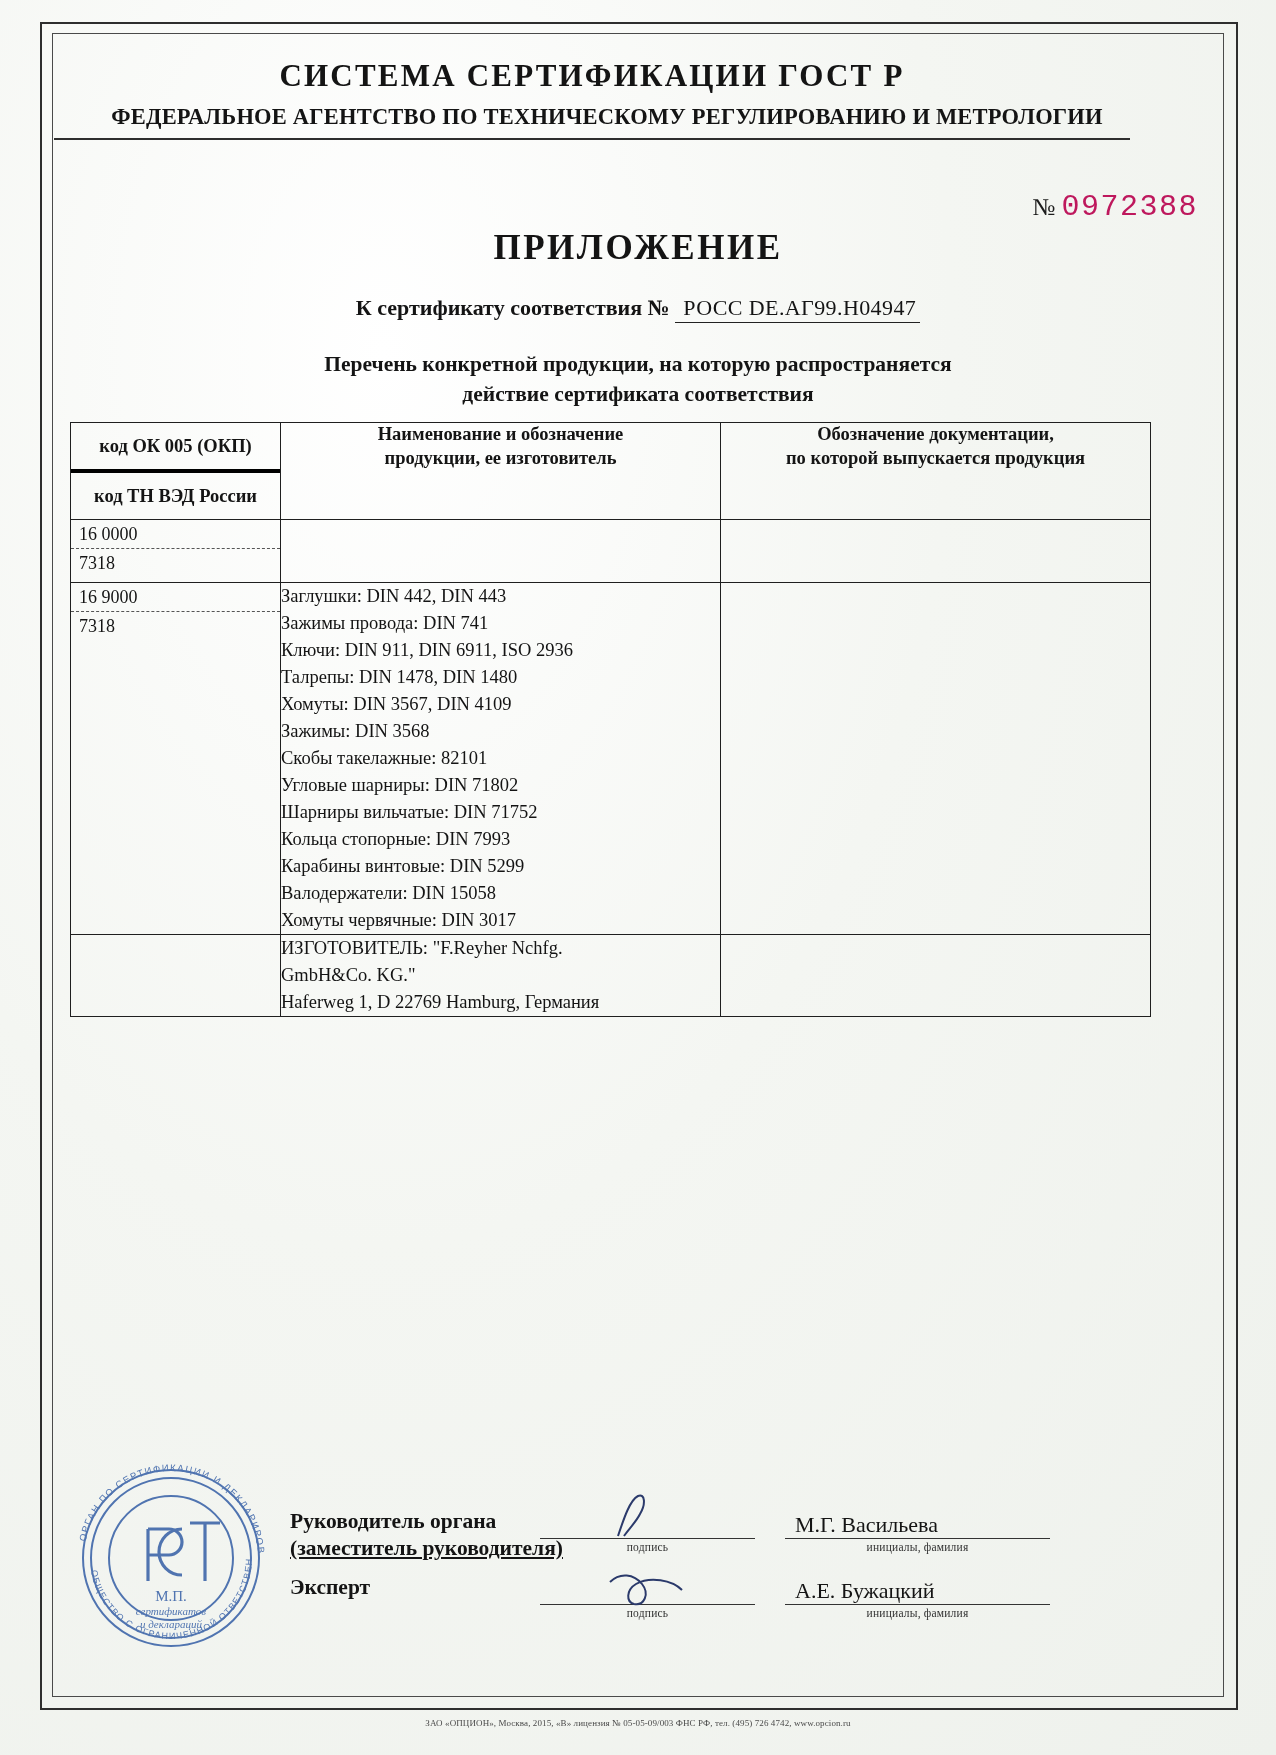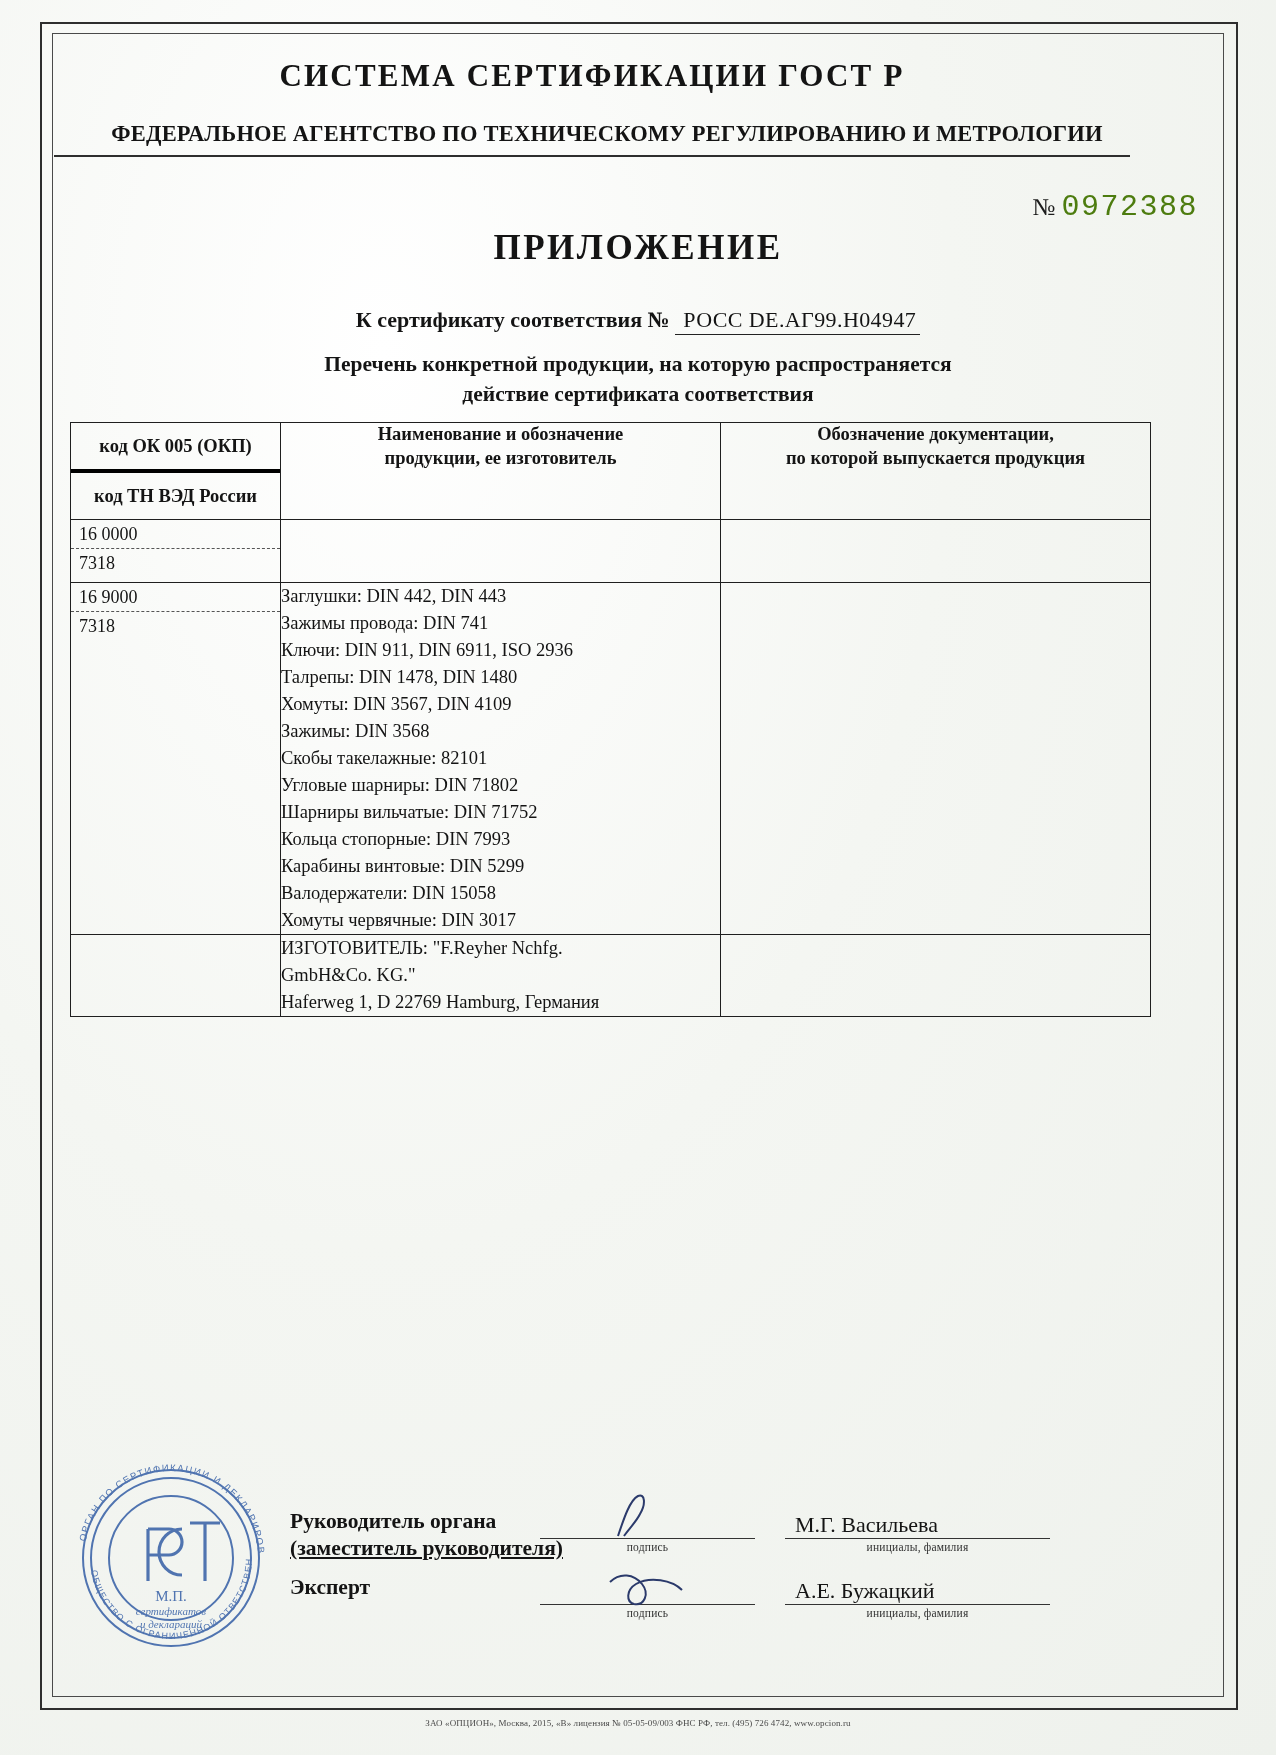--- a/index.html
+++ b/index.html
@@ -54,61 +54,60 @@
   .hdr-line1 {
     font-size: 31px;
     font-weight: bold;
     letter-spacing: 2.2px;
     margin-top: 22px;
   }
   .hdr-line2 {
     font-size: 22.5px;
     font-weight: bold;
     letter-spacing: 0.2px;
-    margin-top: 27px;
+    margin-top: 10px;
     padding-left: 30px;
   }
 
   
   .num-row {
     position: absolute;
     right: 78px;
     top: 190px;
     font-size: 26px;
     white-space: nowrap;
   }
   .num-label {
     font-size: 24px;
     color: #1c1c1c;
   }
   .num-value {
     font-family: "Liberation Mono", monospace;
     font-size: 30px;
     letter-spacing: 1.5px;
-    color: #4d7c0f;
+    color: #be185d;
     margin-left: 6px;
   }
 
   .title {
     position: absolute;
     left: 0; right: 0;
     top: 228px;
     text-align: center;
     font-size: 35px;
     font-weight: bold;
     letter-spacing: 2.5px;
   }
   .subtitle {
     position: absolute;
     left: 0; right: 0;
     top: 295px;
     text-align: center;
     font-size: 22px;
     font-weight: bold;
-    margin-top: 12px;
   }
   .cert-no {
     font-weight: normal;
     border-bottom: 1px solid #222;
     padding: 0 4px 1px 8px;
     display: inline-block;
     letter-spacing: 0.4px;
   }
   .lead {
     position: absolute;

